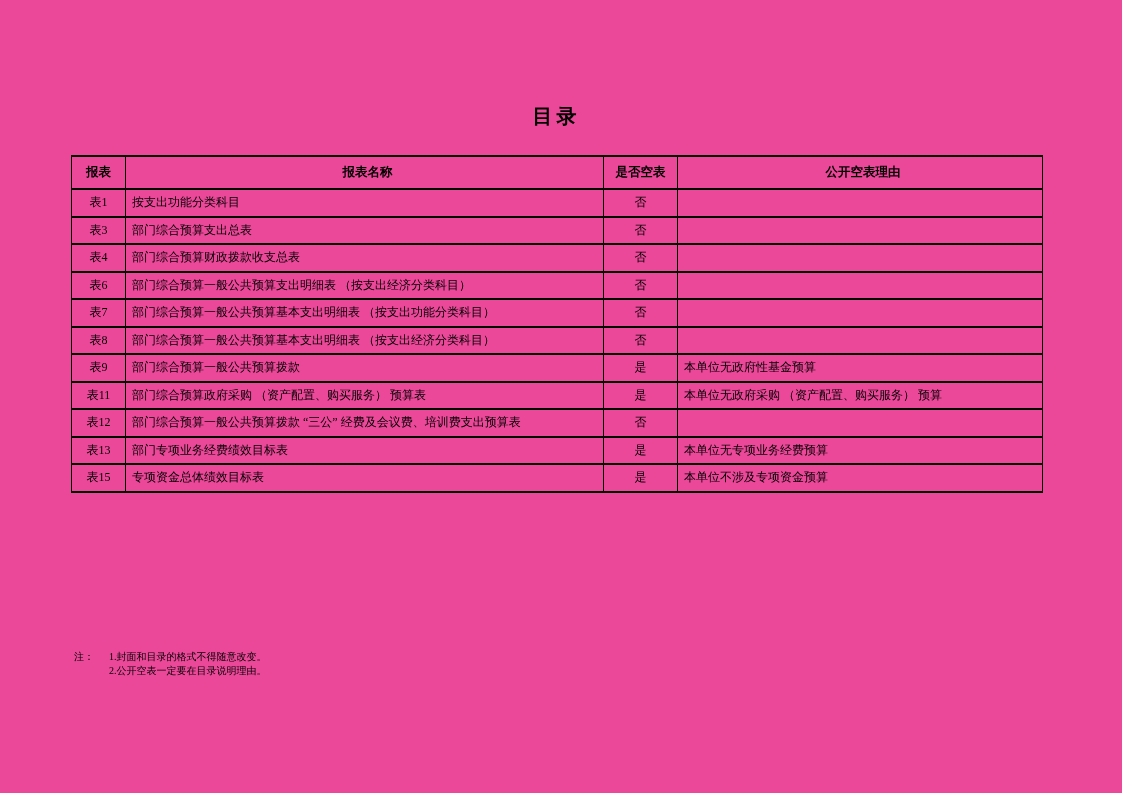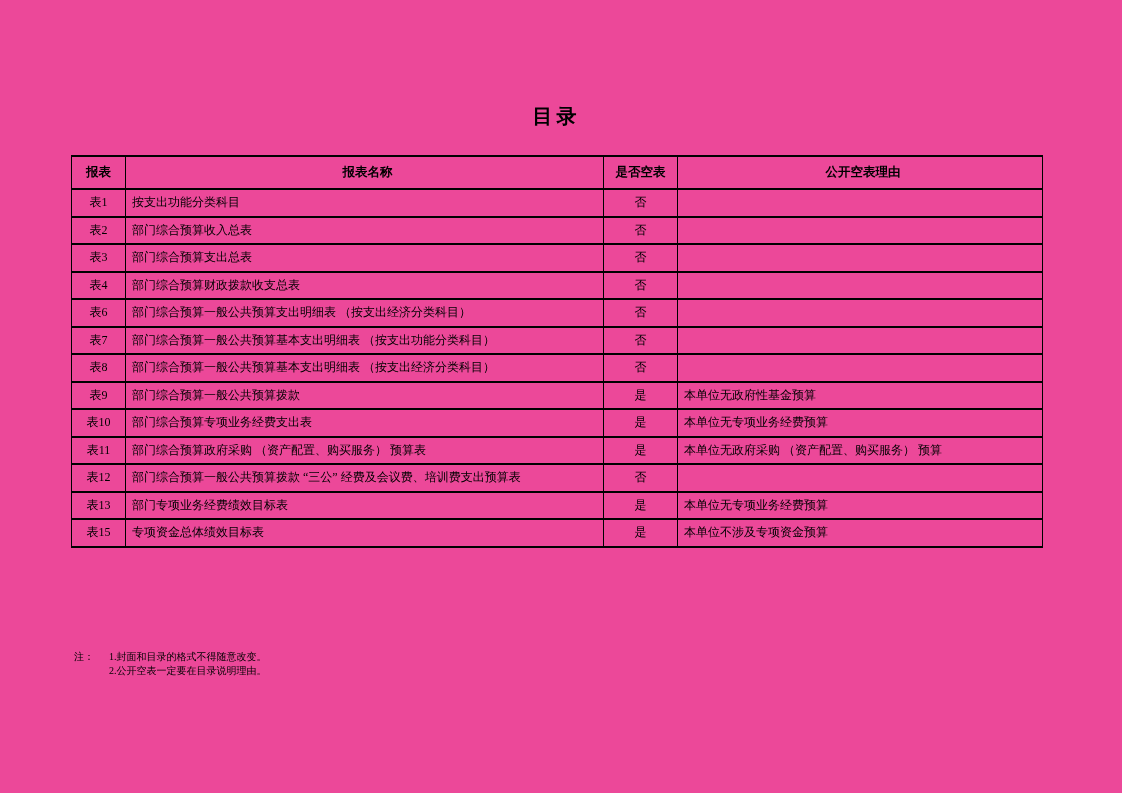--- a/index.html
+++ b/index.html
@@ -79,26 +79,20 @@
       </tr>
     </thead>
     <tbody>
         <tr>
           <td class="col-id">表1</td>
           <td class="col-name">按支出功能分类科目</td>
           <td class="col-empty">否</td>
           <td class="col-reason"></td>
         </tr>
         <tr>
-          <td class="col-id">表2</td>
-          <td class="col-name">部门综合预算收入总表</td>
-          <td class="col-empty">否</td>
-          <td class="col-reason"></td>
-        </tr>
-        <tr>
           <td class="col-id">表3</td>
           <td class="col-name">部门综合预算支出总表</td>
           <td class="col-empty">否</td>
           <td class="col-reason"></td>
         </tr>
         <tr>
           <td class="col-id">表4</td>
           <td class="col-name">部门综合预算财政拨款收支总表</td>
           <td class="col-empty">否</td>
           <td class="col-reason"></td>
@@ -119,26 +113,20 @@
           <td class="col-id">表8</td>
           <td class="col-name">部门综合预算一般公共预算基本支出明细表 （按支出经济分类科目）</td>
           <td class="col-empty">否</td>
           <td class="col-reason"></td>
         </tr>
         <tr>
           <td class="col-id">表9</td>
           <td class="col-name">部门综合预算一般公共预算拨款</td>
           <td class="col-empty">是</td>
           <td class="col-reason">本单位无政府性基金预算</td>
-        </tr>
-        <tr>
-          <td class="col-id">表10</td>
-          <td class="col-name">部门综合预算专项业务经费支出表</td>
-          <td class="col-empty">是</td>
-          <td class="col-reason">本单位无专项业务经费预算</td>
         </tr>
         <tr>
           <td class="col-id">表11</td>
           <td class="col-name">部门综合预算政府采购 （资产配置、购买服务） 预算表</td>
           <td class="col-empty">是</td>
           <td class="col-reason">本单位无政府采购 （资产配置、购买服务） 预算</td>
         </tr>
         <tr>
           <td class="col-id">表12</td>
           <td class="col-name">部门综合预算一般公共预算拨款 “三公” 经费及会议费、培训费支出预算表</td>

